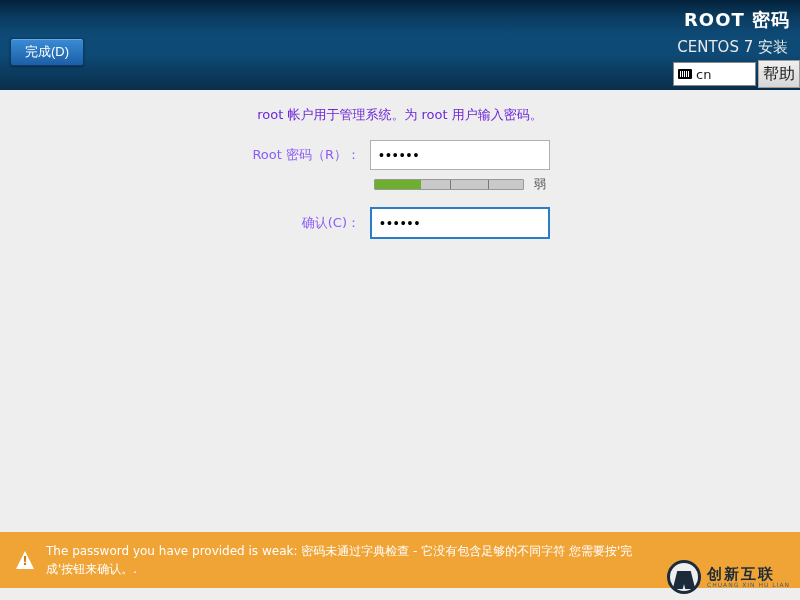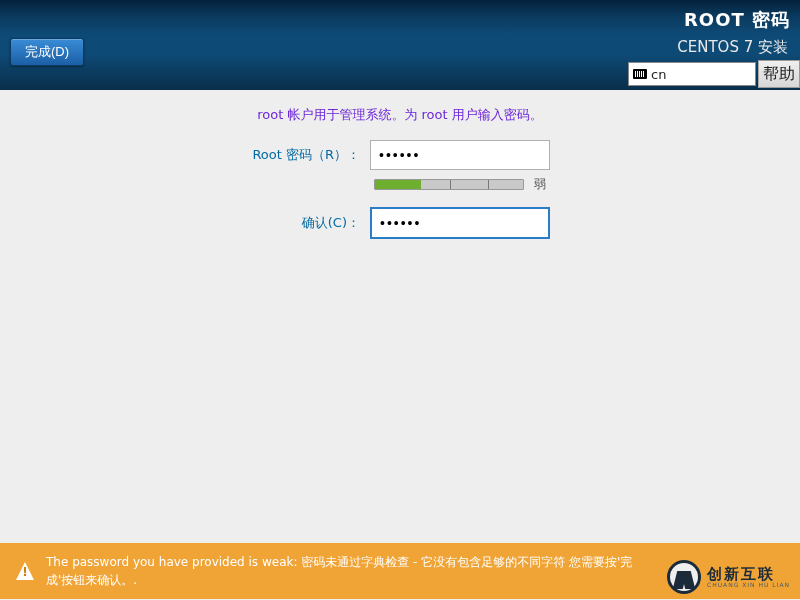--- a/index.html
+++ b/index.html
@@ -37,21 +37,21 @@
     right: 12px;
     top: 38px;
     font-size: 15px;
     color: #e9e9e9;
     text-align: right;
   }
   .keyboard-ind {
     position: absolute;
     right: 44px;
     top: 62px;
-    width: 128px;
+    width: 83px;
     height: 24px;
     background: #fff;
     border: 1px solid #888;
     display: flex;
     align-items: center;
     padding: 0 4px;
     color: #222;
     font-size: 13px;
     gap: 4px;
   }
@@ -97,21 +97,21 @@
   .form-row {
     display: flex;
     align-items: center;
     justify-content: center;
     margin-bottom: 12px;
     gap: 10px;
   }
   .form-row label {
     width: 110px;
     text-align: right;
-    color: #0369a1;
+    color: #8b5cf6;
     font-size: 13px;
   }
   .form-row input[type="password"] {
     width: 180px;
     height: 30px;
     border: 1px solid #b0b0b0;
     padding: 0 8px;
     font-size: 14px;
     letter-spacing: 2px;
     background: #fff;
@@ -139,21 +139,21 @@
   }
   .strength-label {
     font-size: 12px;
     color: #555;
   }
 
   
   .warning-bar {
     position: absolute;
     left: 0; right: 0;
-    bottom: 1px;
+    bottom: 12px;
     height: 56px;
     background: #f0a436;
     display: flex;
     align-items: center;
     padding: 0 10px;
     gap: 12px;
     color: #fff;
     font-size: 12px;
     line-height: 1.5;
   }

